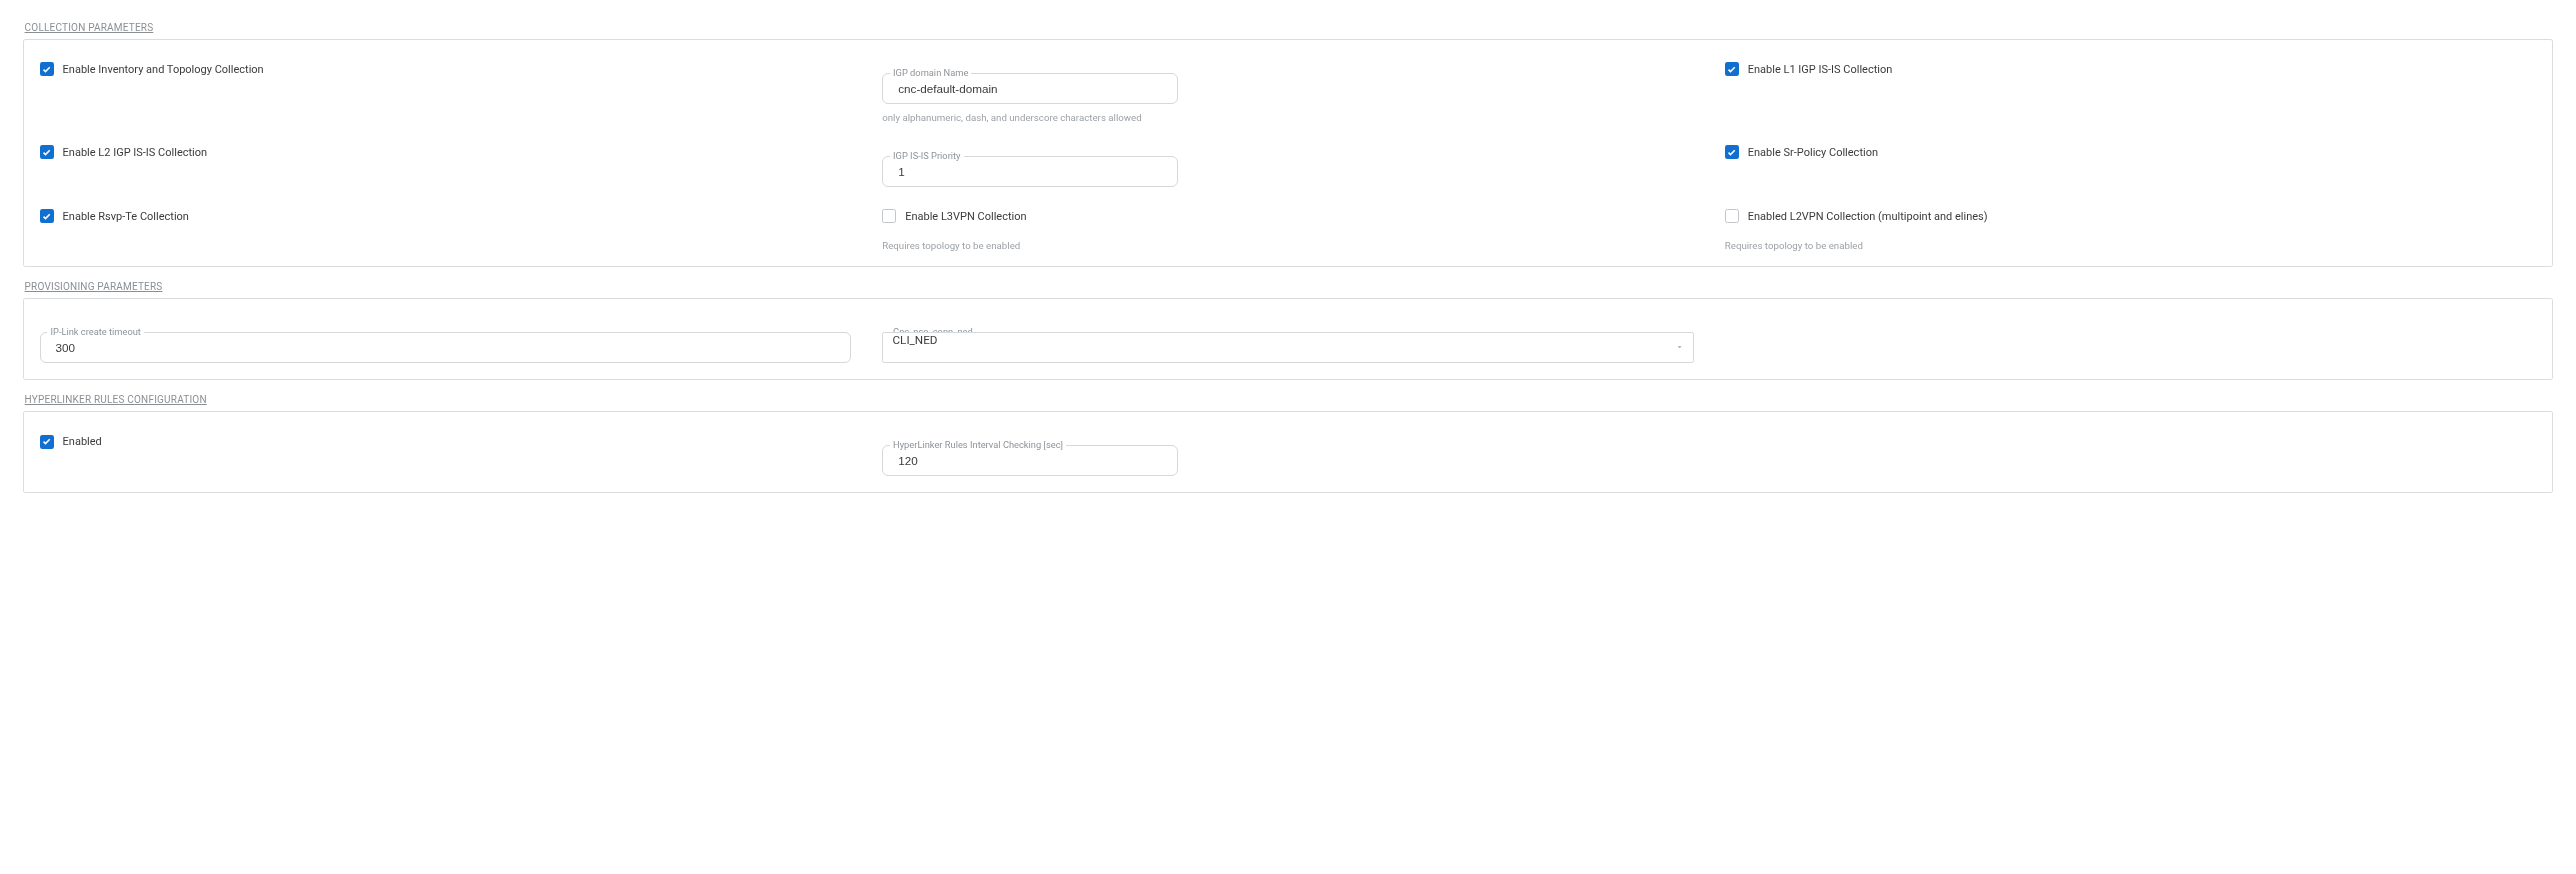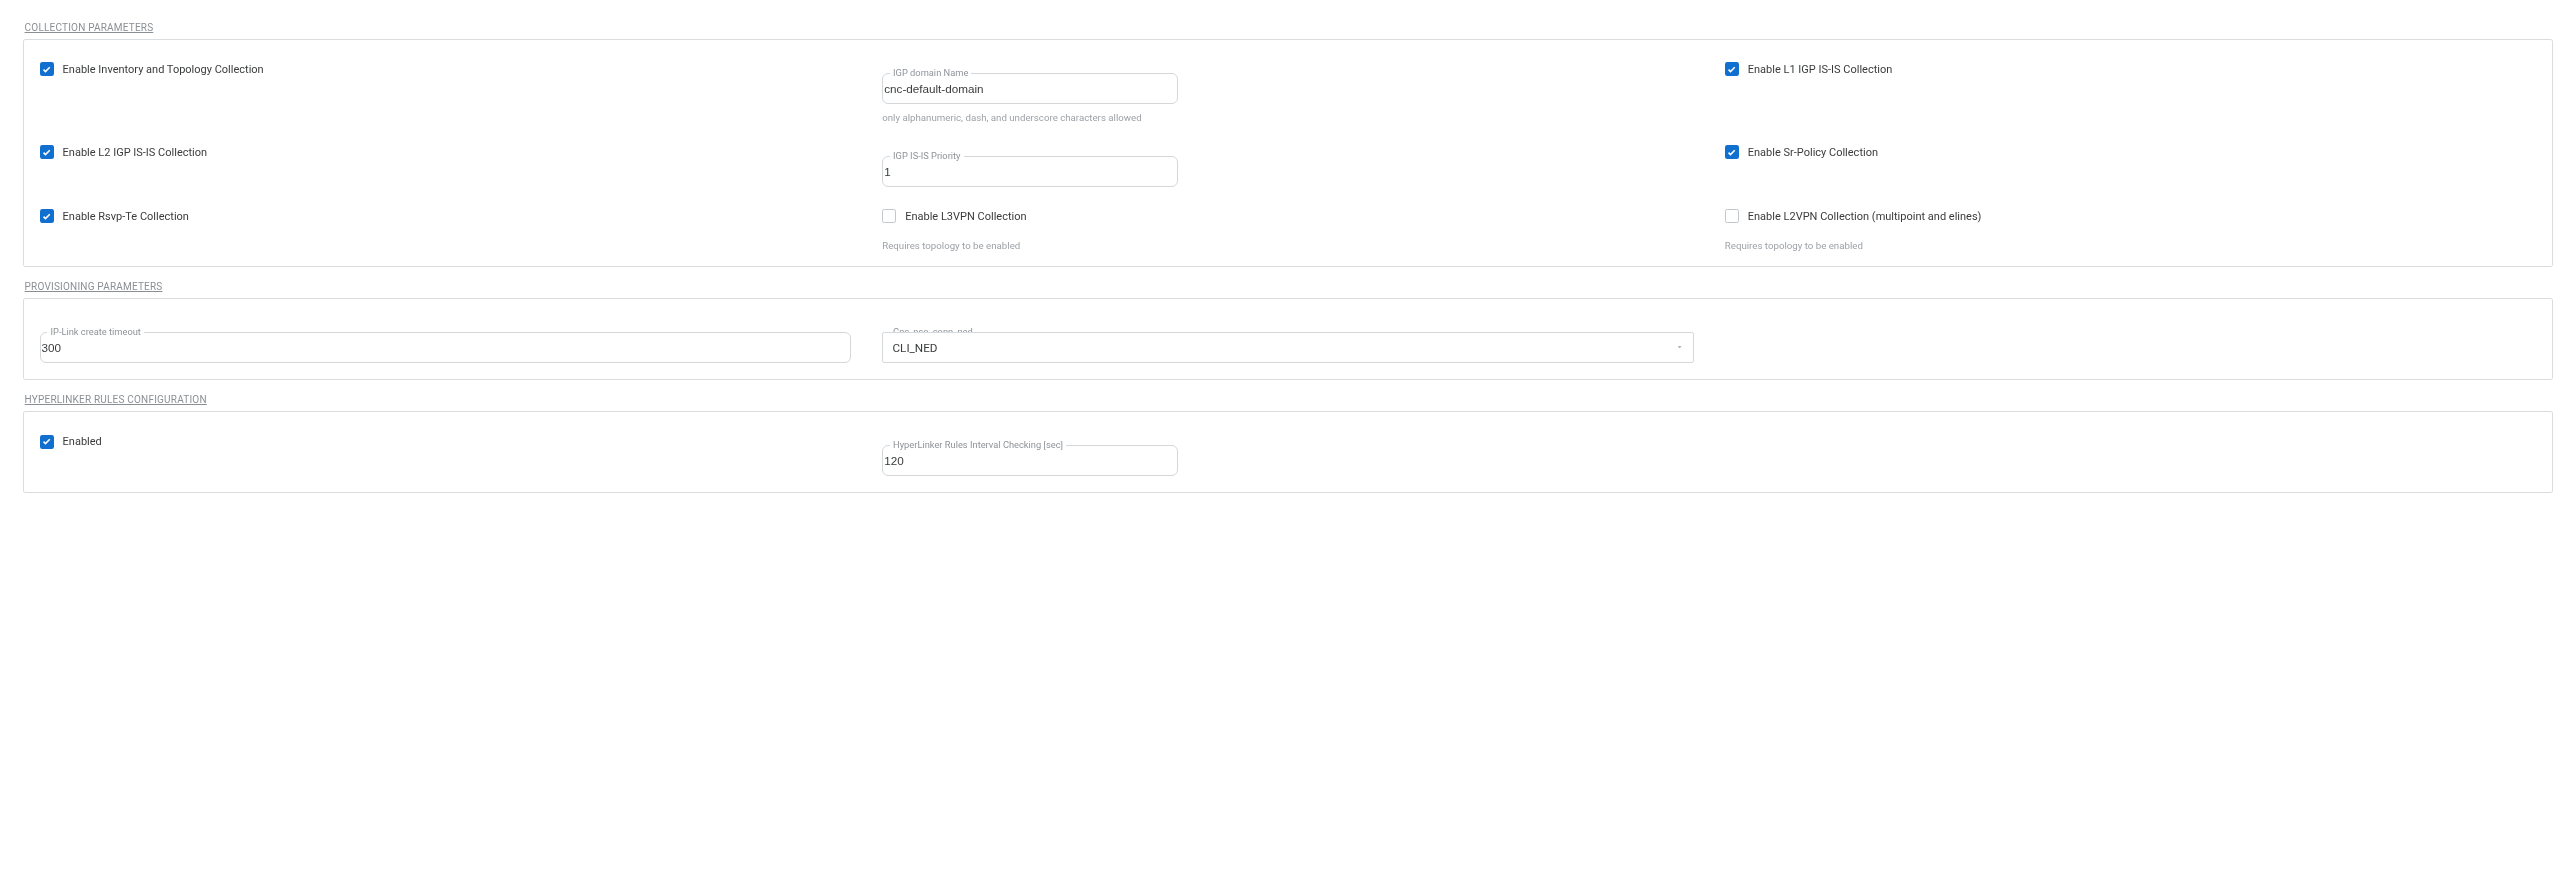--- a/index.html
+++ b/index.html
@@ -78,21 +78,21 @@
     padding: 0 3.1px;
     font-size: 9.3px;
     color: #8e9398;
   }
   .tinput {
     width: 100%;
     max-width: 296px;
     height: 31px;
     border: 0.8px solid #d4d8db;
     border-radius: 6px;
-    padding: 0 1px;
+    padding: 0 15px;
     font-size: 11.7px;
     color: #3a3b3c;
     background: #fff;
   }
   .hint {
     font-size: 9.7px;
     color: #9da2a7;
     margin-top: 7.8px;
   }
   .select-wrap {
@@ -103,21 +103,20 @@
   .select-box {
     width: 100%;
     height: 31px;
     border: 0.8px solid #d4d8db;
     border-radius: 2.3px;
     padding: 0 26.4px 0 9.3px;
     font-size: 11.7px;
     color: #3a3b3c;
     background: #fff;
     display: flex;
-    align-items: center;
     cursor: pointer;
   }
   .caret {
     position: absolute;
     right: 9.3px;
     top: 50%;
     transform: translateY(-50%);
     pointer-events: none;
     color: #9da2a7;
   }
@@ -210,21 +209,21 @@
       <div class="check-row">
         <span class="cbox unchecked"></span>
         <span class="cbox-label">Enable L3VPN Collection</span>
       </div>
       <div class="hint">Requires topology to be enabled</div>
     </div>
 
     <div class="cell">
       <div class="check-row">
         <span class="cbox unchecked"></span>
-        <span class="cbox-label">Enable L2VPN Collection (multipoint and elines)</span>
+        <span class="cbox-label">Enabled L2VPN Collection (multipoint and elines)</span>
       </div>
       <div class="hint">Requires topology to be enabled</div>
     </div>
 
   </div>
 </div>
 
 <div class="section-title">PROVISIONING PARAMETERS</div>
 <div class="panel">
   <div class="prov-grid">

